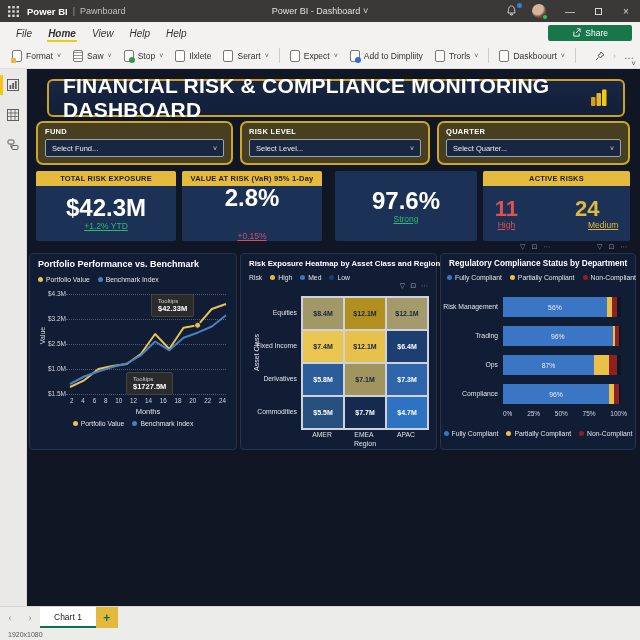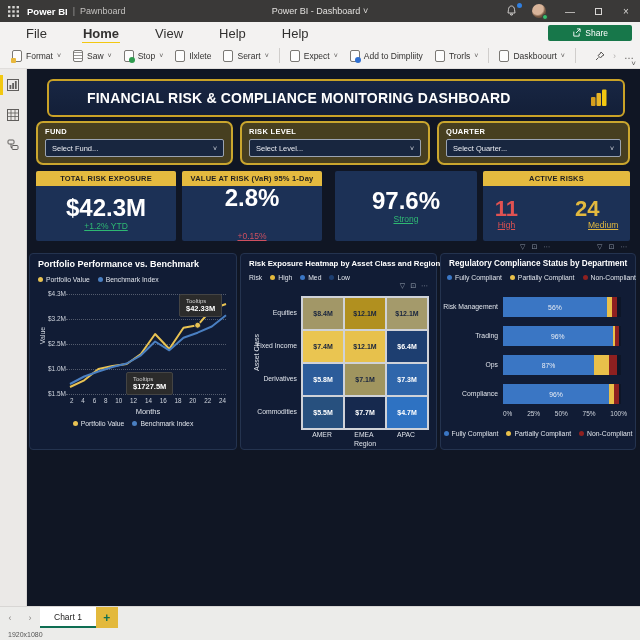--- a/index.html
+++ b/index.html
@@ -17,21 +17,21 @@
   .tb-right { margin-left:auto; display:flex; align-items:center; height:100%; }
   .tb-bell { position:relative; width:16px; margin-right:10px; }
   .tb-badge { position:absolute; top:-2px; right:0; width:5px; height:5px; border-radius:50%; background:#2f7fe0; }
   .avatar { width:14px; height:14px; border-radius:50%; background:radial-gradient(circle at 40% 35%, #d8b49a 0 45%, #7a5b45 60%, #4d3a2c); position:relative; margin-right:10px; }
   .presence { position:absolute; right:-2px; bottom:-2px; width:6px; height:6px; border-radius:50%; background:#35c06e; border:1px solid #3a3938; }
   .wbtn { width:28px; height:22px; display:flex; align-items:center; justify-content:center; color:#d8d6d4; font-size:10px; }
   .wbtn .restore-box { width:7px; height:7px; border:1px solid #d8d6d4; }
 
   
   .menubar { height:21px; background:#f3f2f1; display:flex; align-items:center; padding:0 8px; flex:none; position:relative; }
-  .menu-item { font-size:13px; color:#323130; margin:0 17px; padding:4px 1px 3px; position:relative; }
+  .menu-item { font-size:10px; color:#323130; margin:0 7px; padding:4px 1px 3px; position:relative;font-style:italic; }
   .menu-item.active { font-weight:bold; }
   .menu-item.active::after { content:""; position:absolute; left:0; right:0; bottom:0; height:2px; background:#f2c811; }
   .share-btn { margin-left:auto; background:#17774a; color:#fff; font-size:8.5px; height:16px; padding:0 24px; border-radius:2px; display:flex; align-items:center; gap:4px; }
 
   
   .ribbon { height:26px; background:#f3f2f1; border-bottom:1px solid #e0dedc; display:flex; align-items:center; padding:0 6px; flex:none; position:relative; }
   .ribbon-item { display:flex; align-items:center; gap:4px; font-size:8.5px; color:#323130; padding:3px 6px; border-radius:2px; white-space:nowrap; }
   .chev { font-size:7px; color:#5a5856; }
   .ribbon-divider { width:1px; height:15px; background:#d0cecc; margin:0 4px; }
   .ricon { width:10px; height:12px; border:1px solid #7a7874; border-radius:2px; background:#fdfdfd; position:relative; flex:none; }
@@ -45,21 +45,21 @@
   
   .main { flex:1; display:flex; min-height:0; }
   .sidebar { width:27px; background:#ebe9e7; border-right:1px solid #d8d6d4; display:flex; flex-direction:column; align-items:center; padding-top:8px; gap:14px; }
   .side-item { position:relative; width:100%; display:flex; justify-content:center; padding:2px 0; }
   .side-item.active::before { content:""; position:absolute; left:0; top:-2px; bottom:-2px; width:3px; background:#f2c811; }
 
   .canvas { flex:1; background:#101624; position:relative; overflow:hidden; }
 
   
   .banner { position:absolute; left:20px; top:10px; width:578px; height:38px; background:linear-gradient(180deg,#182643,#131f38); border:2px solid #c9a227; border-radius:6px; display:flex; align-items:center; padding:0 14px; }
-  .banner-title { color:#fff; font-weight:bold; font-size:14px; letter-spacing:.2px; flex:1;margin-left:24px; }
+  .banner-title { color:#fff; font-weight:bold; font-size:21px; letter-spacing:.2px; flex:1; }
 
   
   .slicer { position:absolute; top:52px; height:44px; background:#473f20; border:2px solid #caa62e; border-radius:7px; padding:4px 7px; }
   .slicer-label { color:#fff; font-weight:bold; font-size:7.5px; letter-spacing:.3px; margin-bottom:3px; }
   .slicer-select { height:18px; background:#18263f; border:1px solid #9aa3b2; border-radius:2px; display:flex; align-items:center; padding:0 6px; color:#e8eaf0; font-size:7.5px; }
   .slicer-select .chev { margin-left:auto; color:#cfd4dd; }
 
   
   .kpi-card { position:absolute; top:102px; height:70px; background:#1c3156; border-radius:2px; overflow:hidden; display:flex; flex-direction:column; }
   .kpi-header { background:#e4ba3f; color:#1f1f1f; font-weight:bold; font-size:7.5px; text-align:center; padding:3px 2px; letter-spacing:.2px; }
@@ -409,21 +409,21 @@
             <span class="legend-item">
               <span class="legend-dot" style="background: rgb(232, 194, 83);"></span>
               <span>Portfolio Value</span>
             </span>
             <span class="legend-item">
               <span class="legend-dot" style="background: rgb(74, 127, 193);"></span>
               <span>Benchmark Index</span>
             </span>
           </div>
         <div id="p1-tooltips">
-            <div class="tooltip-box" style="left: 149px; top: 40px;">
+            <div class="tooltip-box" style="left: 121px; top: 40px;">
               <div class="tt1">Tooltips</div>
               <div class="tt2">$42.33M</div>
             </div>
             <div class="tooltip-box" style="left: 96px; top: 118px;">
               <div class="tt1">Tooltips</div>
               <div class="tt2">$1727.5M</div>
             </div>
           </div>
       </div>
 

